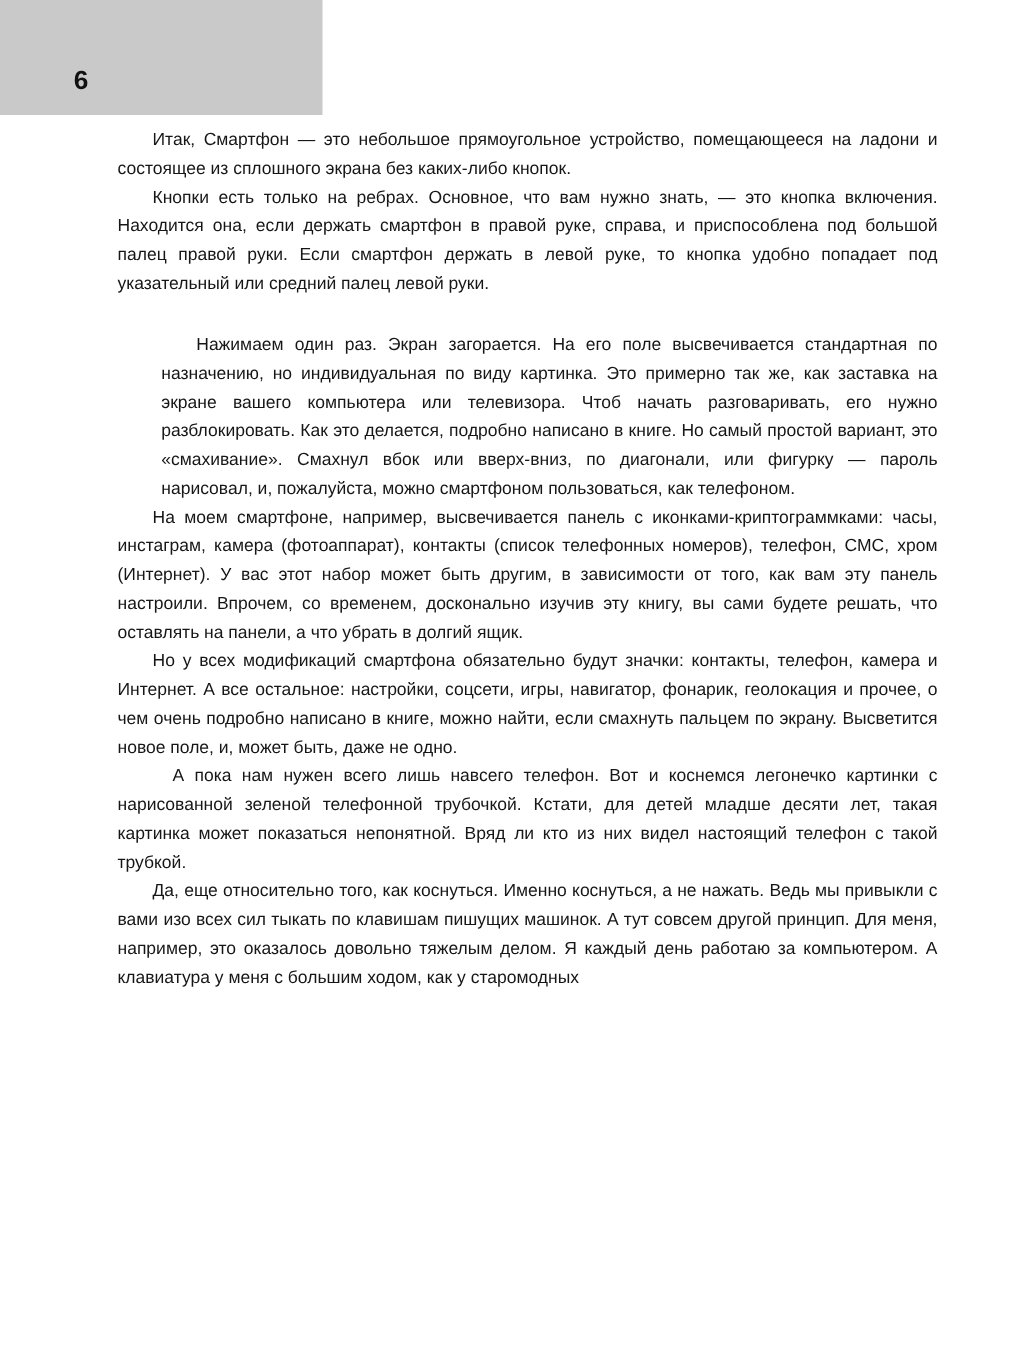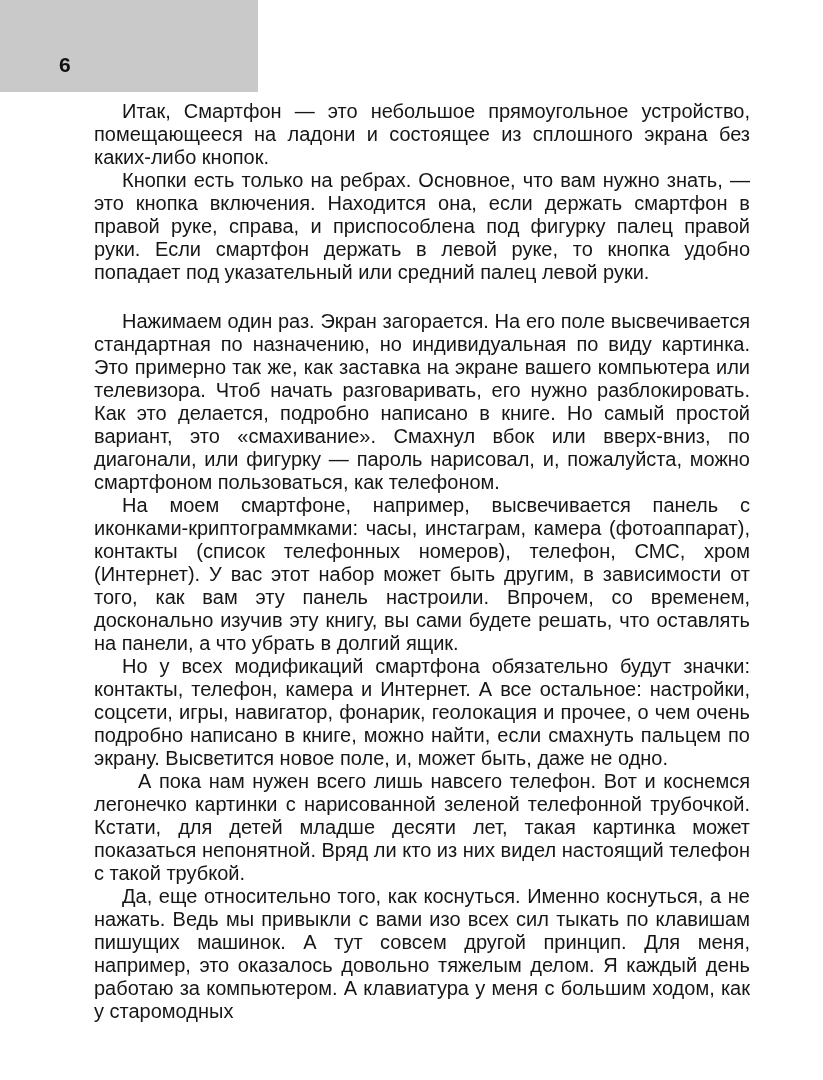--- a/index.html
+++ b/index.html
@@ -32,48 +32,49 @@
     font-weight: bold;
     color: #111111;
     line-height: 1;
   }
   .text-block {
     position: absolute;
     top: 100px;
     left: 94px;
     width: 656px;
     text-align: justify;
-    font-size: 20px;
+    font-size: 14px;
     line-height: 23px;
     hyphens: auto;
     -webkit-hyphens: auto;
   }
   .para {
     margin: 0;
     text-indent: 28px;
   }
   .para.gap {
     margin-top: 26px;
+    margin-left: 35px;
   }
   .para.indent-lg {
     text-indent: 44px;
   }
   .bold {
     font-weight: normal;
   }
 </style>
 </head>
 <body>
 
 <div class="page">
   <div class="page-number-box">
     <div class="page-number">6</div>
   </div>
   <div class="text-block">
       <p class="para"><span>Итак, Смартфон — это небольшое прямоугольное устройство, помещающееся на ладони и состоящее из сплошного экрана без каких-либо кнопок.</span></p>
-      <p class="para"><span>Кнопки есть только на ребрах. Основное, что вам нужно знать, — это кнопка включения. Находится она, если держать смартфон в правой руке, справа, и приспособлена под фигурку палец правой руки. Если смартфон держать в левой руке, то кнопка удобно попадает под указательный или средний палец левой руки.</span></p>
+      <p class="para"><span>Кнопки есть только на ребрах. Основное, что вам нужно знать, — это кнопка включения. Находится она, если держать смартфон в правой руке, справа, и приспособлена под большой палец правой руки. Если смартфон держать в левой руке, то кнопка удобно попадает под указательный или средний палец левой руки.</span></p>
       <p class="para gap"><span>Нажимаем один раз. Экран загорается. На его поле высвечивается стандартная по назначению, но индивидуальная по виду картинка. Это примерно так же, как заставка на экране вашего компьютера или телевизора. Чтоб начать разговаривать, его нужно разблокировать. Как это делается, подробно написано в книге. Но самый простой вариант, это «смахивание». Смахнул вбок или вверх-вниз, по диагонали, или фигурку — пароль нарисовал, и, пожалуйста, можно смартфоном пользоваться, как телефоном.</span></p>
       <p class="para"><span>На моем смартфоне, например, высвечивается панель с иконками-криптограммками: </span><span class="bold">часы, инстаграм, камера (фотоаппарат), контакты (список телефонных номеров), телефон, СМС, хром (Интернет).</span><span> У вас этот набор может быть другим, в зависимости от того, как вам эту панель настроили. Впрочем, со временем, досконально изучив эту книгу, вы сами будете решать, что оставлять на панели, а что убрать в долгий ящик.</span></p>
       <p class="para"><span>Но у всех модификаций смартфона обязательно будут значки: </span><span class="bold">контакты, телефон, камера и Интернет.</span><span> А все остальное: </span><span class="bold">настройки, соцсети, игры, навигатор, фонарик, геолокация</span><span> и прочее, о чем очень подробно написано в книге, можно найти, если смахнуть пальцем по экрану. Высветится новое поле, и, может быть, даже не одно.</span></p>
       <p class="para indent-lg"><span>А пока нам нужен всего лишь навсего телефон. Вот и коснемся легонечко картинки с нарисованной зеленой телефонной трубочкой. Кстати, для детей младше десяти лет, такая картинка может показаться непонятной. Вряд ли кто из них видел настоящий телефон с такой трубкой.</span></p>
       <p class="para"><span>Да, еще относительно того, как коснуться. Именно коснуться, а не нажать. Ведь мы привыкли с вами изо всех сил тыкать по клавишам пишущих машинок. А тут совсем другой принцип. Для меня, например, это оказалось довольно тяжелым делом. Я каждый день работаю за компьютером. А клавиатура у меня с большим ходом, как у старомодных</span></p>
     </div>
 </div>
 
 </body></html>

